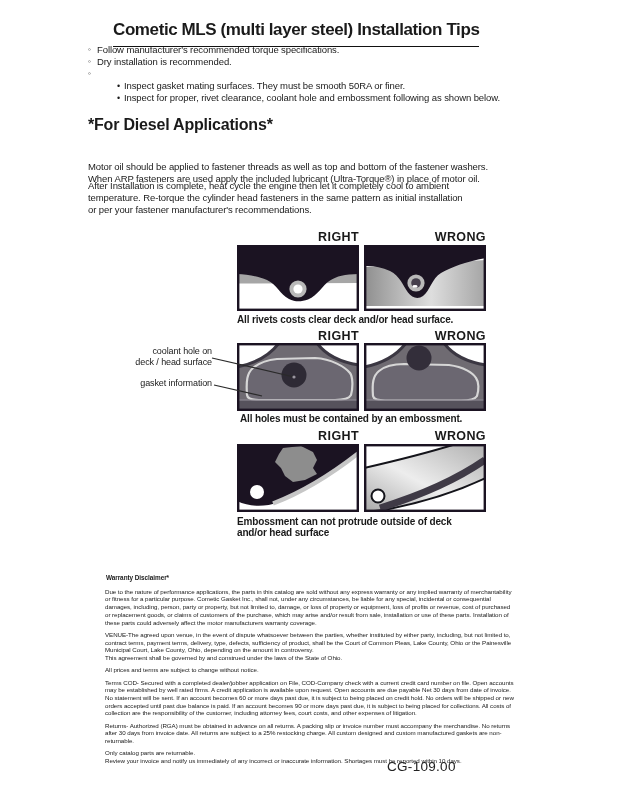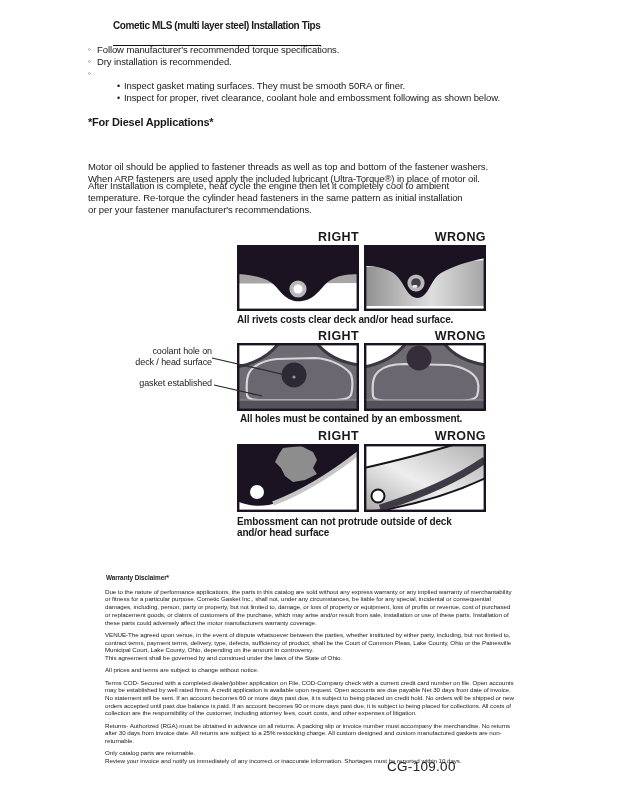--- a/index.html
+++ b/index.html
@@ -3,30 +3,30 @@
 <meta charset="utf-8">
 <style>
   html,body{margin:0;padding:0;background:#e8e8e8;}
   .page{
     position:relative;width:618px;height:800px;background:#ffffff;
     font-family:"Liberation Sans", sans-serif;color:#1a1a1a;overflow:hidden;
     margin:0 auto;
   }
   .abs{position:absolute;}
   .title{
-    font-size:10px;font-weight:bold;letter-spacing:-0.4px;
-    border-bottom:1.6px solid #111;padding-bottom:14px;white-space:nowrap;
+    font-size:17px;font-weight:bold;letter-spacing:-0.4px;
+    border-bottom:1.6px solid #111;padding-bottom:6px;white-space:nowrap;
   }
   .body-txt{font-size:9.5px;line-height:12px;letter-spacing:-0.1px;white-space:pre-line;margin-top:28px;}
   .bullet-list{font-size:9.5px;line-height:12px;letter-spacing:-0.1px;}
   .b-row{display:flex;}
   .b-marker{width:9px;flex:0 0 9px;font-size:8px;line-height:12px;}
   .sb-row{display:flex;padding-left:29px;}
   .sb-marker{width:7px;flex:0 0 7px;font-size:9px;line-height:12px;}
-  .h-bold{font-size:11px;font-weight:bold;letter-spacing:-0.2px;white-space:nowrap;}
+  .h-bold{font-size:16px;font-weight:bold;letter-spacing:-0.2px;white-space:nowrap;}
   .rw-head{font-size:12.5px;font-weight:bold;letter-spacing:0.4px;text-align:right;width:122px;}
   .caption{font-size:10px;font-weight:bold;letter-spacing:-0.15px;white-space:pre-line;}
   .diag-label{font-size:9px;line-height:10.5px;letter-spacing:-0.1px;text-align:right;width:94px;white-space:pre-line;}
   .disc{width:410px;font-size:6.2px;line-height:7.7px;letter-spacing:-0.05px;}
   .disc .dh{font-weight:bold;margin:0 0 6px 1px;font-size:6.4px;}
   .disc p{margin:0 0 4.6px 0;white-space:pre-line;}
   .footer-code{font-size:13.5px;letter-spacing:0.3px;color:#222;}
   svg{display:block;}
 </style>
 </head>
@@ -98,21 +98,21 @@
     </svg>
   </div>
 
   <div class="abs caption" style="left:237px;top:314px;">All rivets costs clear deck and/or head surface.</div>
 
   <div class="abs rw-head" style="left:237px;top:329px;">RIGHT</div>
   <div class="abs rw-head" style="left:364px;top:329px;">WRONG</div>
 
   <div class="abs diag-label" style="left:118px;top:346px;">coolant hole on
 deck / head surface</div>
-  <div class="abs diag-label" style="left:118px;top:378px;">gasket established</div>
+  <div class="abs diag-label" style="left:118px;top:378px;">gasket information</div>
 
   <div class="abs" style="left:237px;top:343px;">
     <svg width="122" height="68" viewBox="0 0 122 68">
       <rect width="122" height="68" fill="#6f6b72"></rect>
       <path d="M0,0 H42 C33,12 20,20 0,24 Z" fill="#ffffff"></path>
       <path d="M42,0 C33,12 20,20 0,24" fill="none" stroke="#3b3742" stroke-width="3"></path>
       <path d="M122,0 H80 C88,11 103,19 122,22 Z" fill="#ffffff"></path>
       <path d="M80,0 C88,11 103,19 122,22" fill="none" stroke="#3b3742" stroke-width="3"></path>
       <path d="M10,52 C9,38 10,30 16,25 C22,20 30,17 40,16 L78,15 C95,16 108,24 113,30 C116,34 116,45 114,52 C112,56 106,57 98,57 L22,57 C15,57 10.5,55.5 10,52 Z" fill="#6b6771" stroke="#d6d6d6" stroke-width="2.2"></path>
       <circle cx="57" cy="32" r="12.5" fill="#2e2a35"></circle>

